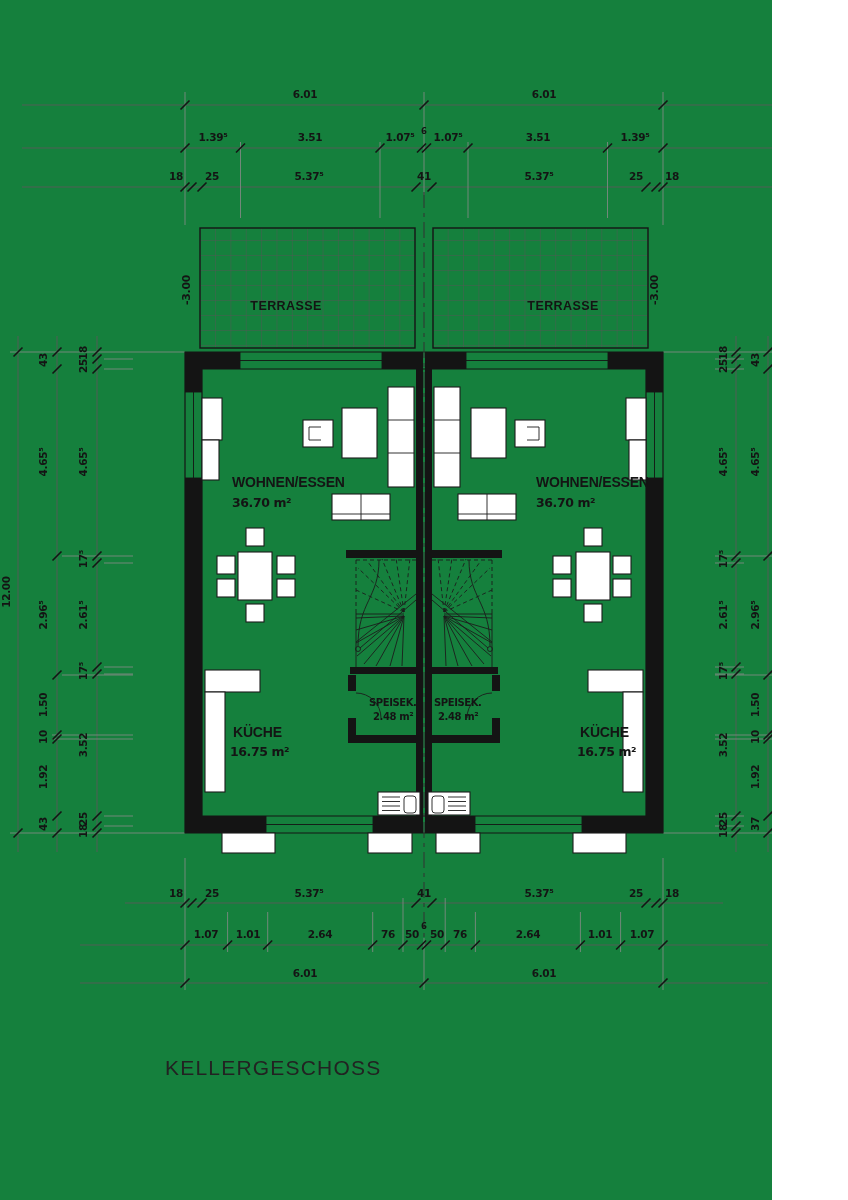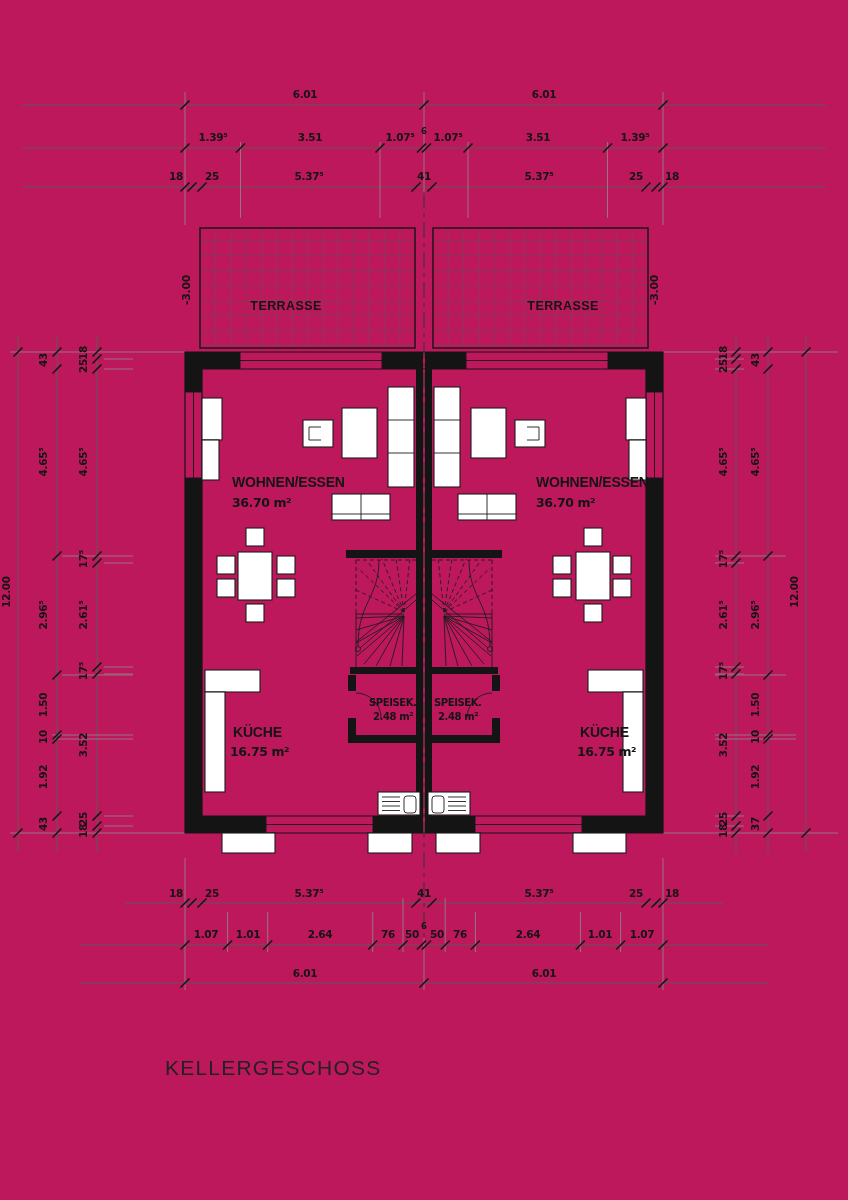--- a/index.html
+++ b/index.html
@@ -1,16 +1,16 @@
 <!DOCTYPE html>
 <html><head>
 <meta charset="utf-8">
 <style>
   html,body{margin:0;padding:0;background:#ffffff;}
-  .sheet{position:relative;width:848px;height:1200px;background:#be185d;overflow:hidden;
+  .sheet{position:relative;width:772px;height:1200px;background:#15803d;overflow:hidden;
          font-family:"Liberation Sans",sans-serif;}
   svg text{fill:#141414;}
   .d  {font:700 10.5px "DejaVu Sans",sans-serif;text-anchor:middle;letter-spacing:-0.3px;}
   .d6 {font:700 8.5px  "DejaVu Sans",sans-serif;text-anchor:middle;}
   .rm {font:700 14px "Liberation Sans",sans-serif;text-anchor:start;letter-spacing:-0.2px;}
   .ar {font:700 12.5px "DejaVu Sans",sans-serif;text-anchor:start;letter-spacing:-0.4px;}
   .sm {font:700 10px "DejaVu Sans",sans-serif;text-anchor:start;letter-spacing:-0.4px;}
   .ter{font:700 12.5px "Liberation Sans",sans-serif;text-anchor:middle;letter-spacing:0.4px;}
   .lvl{font:700 11px "DejaVu Sans",sans-serif;text-anchor:middle;letter-spacing:-0.3px;}
   .ttl{font:400 21px "Liberation Sans",sans-serif;text-anchor:start;letter-spacing:1.2px;fill:#222;}

